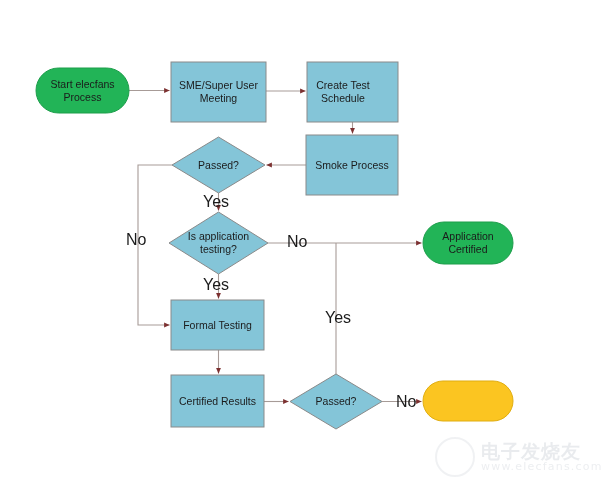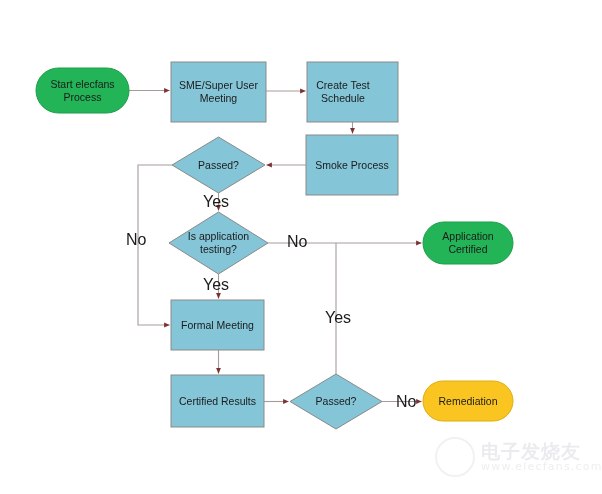--- a/index.html
+++ b/index.html
@@ -145,27 +145,26 @@
   <div class="node-label" style="left:306px; top:135px; width:92px; height:60px;">Smoke Process</div>
 
   <div class="node-label" style="left:172px; top:137px; width:93px; height:56px;">Passed?</div>
 
   <div class="node-label" style="left:169px; top:212px; width:99px; height:62px;">Is application
 testing?</div>
 
   <div class="node-label" style="left:423px; top:222px; width:90px; height:42px;">Application
 Certified</div>
 
-  <div class="node-label" style="left:171px; top:300px; width:93px; height:50px;">Formal Meeting</div>
+  <div class="node-label" style="left:171px; top:300px; width:93px; height:50px;">Formal Testing</div>
 
   <div class="node-label" style="left:171px; top:375px; width:93px; height:52px;">Certified Results</div>
 
   <div class="node-label" style="left:290px; top:374px; width:92px; height:55px;">Passed?</div>
 
-  <div class="node-label" style="left:423px; top:381px; width:90px; height:40px;">Remediation</div>
 
   <div class="edge-label" style="left:126px; top:234px;">No</div>
 
   <div class="edge-label" style="left:203px; top:196px;">Yes</div>
 
   <div class="edge-label" style="left:287px; top:236px;">No</div>
 
   <div class="edge-label" style="left:203px; top:279px;">Yes</div>
 
   <div class="edge-label" style="left:325px; top:312px;">Yes</div>

